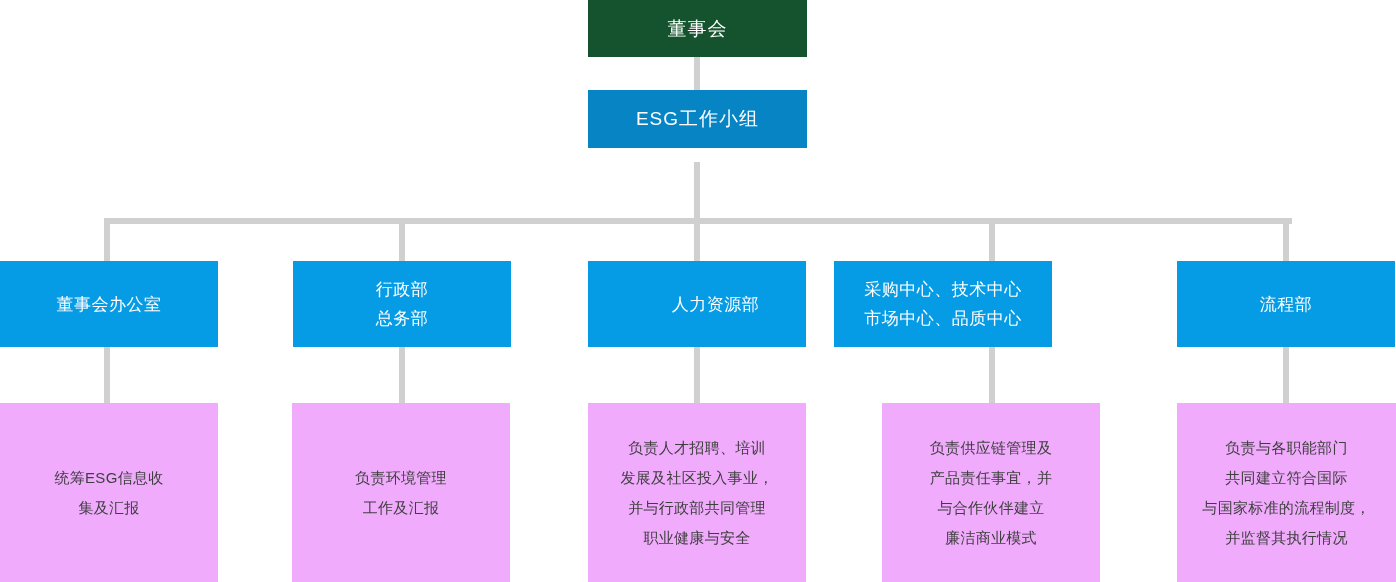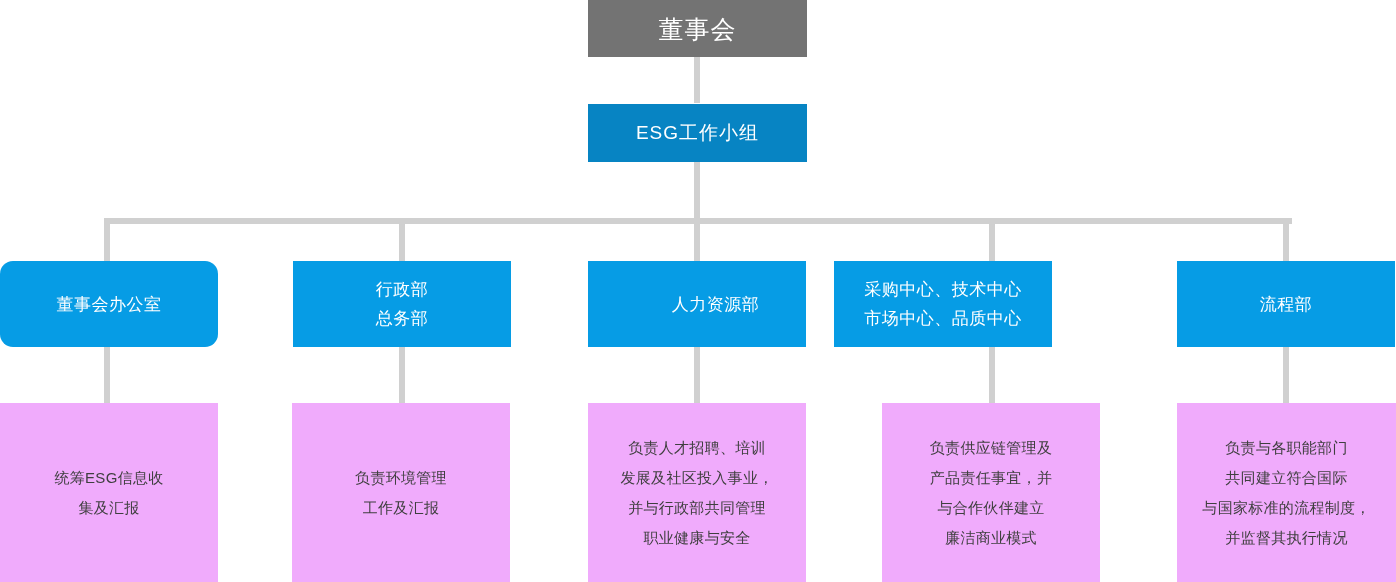--- a/index.html
+++ b/index.html
@@ -36,23 +36,23 @@
     position: absolute;
     box-sizing: border-box;
     display: flex;
     flex-direction: column;
     align-items: center;
     justify-content: center;
     text-align: center;
   }
 
   .node-root {
-    background: #737373;
+    background: #14532d;
     color: #ffffff;
-    font-size: 25px;
+    font-size: 19px;
     line-height: 30px;
     letter-spacing: 1px;
   }
 
   .node-group {
     background: #0784c3;
     color: #ffffff;
     font-size: 19px;
     line-height: 30px;
     letter-spacing: 1px;
@@ -98,25 +98,25 @@
   <div class="conn conn-v" style="left:104px; top:346px; height:58px;"></div>
   <div class="conn conn-v" style="left:399px; top:346px; height:58px;"></div>
   <div class="conn conn-v" style="left:694px; top:346px; height:58px;"></div>
   <div class="conn conn-v" style="left:989px; top:346px; height:58px;"></div>
   <div class="conn conn-v" style="left:1283px; top:346px; height:58px;"></div>
 
   <div class="node node-root" style="left:588px; top:0px; width:219px; height:57px;">
     <span class="line">董事会</span>
   </div>
 
-  <div class="node node-group" style="left:588px; top:104px; width:219px; height:58px;">
+  <div class="node node-group" style="left:588px; top:90px; width:219px; height:58px;">
     <span class="line">ESG工作小组</span>
   </div>
 
-  <div class="node node-dept" style="left:0px; top:261px; width:218px; height:86px;border-radius:13px;">
+  <div class="node node-dept" style="left:0px; top:261px; width:218px; height:86px;">
     <span class="line">董事会办公室</span>
   </div>
 
   <div class="node node-dept" style="left:293px; top:261px; width:218px; height:86px;">
     <span class="line">行政部</span>
     <span class="line">总务部</span>
   </div>
 
   <div class="node node-dept" style="left:588px; top:261px; width:218px; height:86px;padding-left:37px;">
     <span class="line">人力资源部</span>

